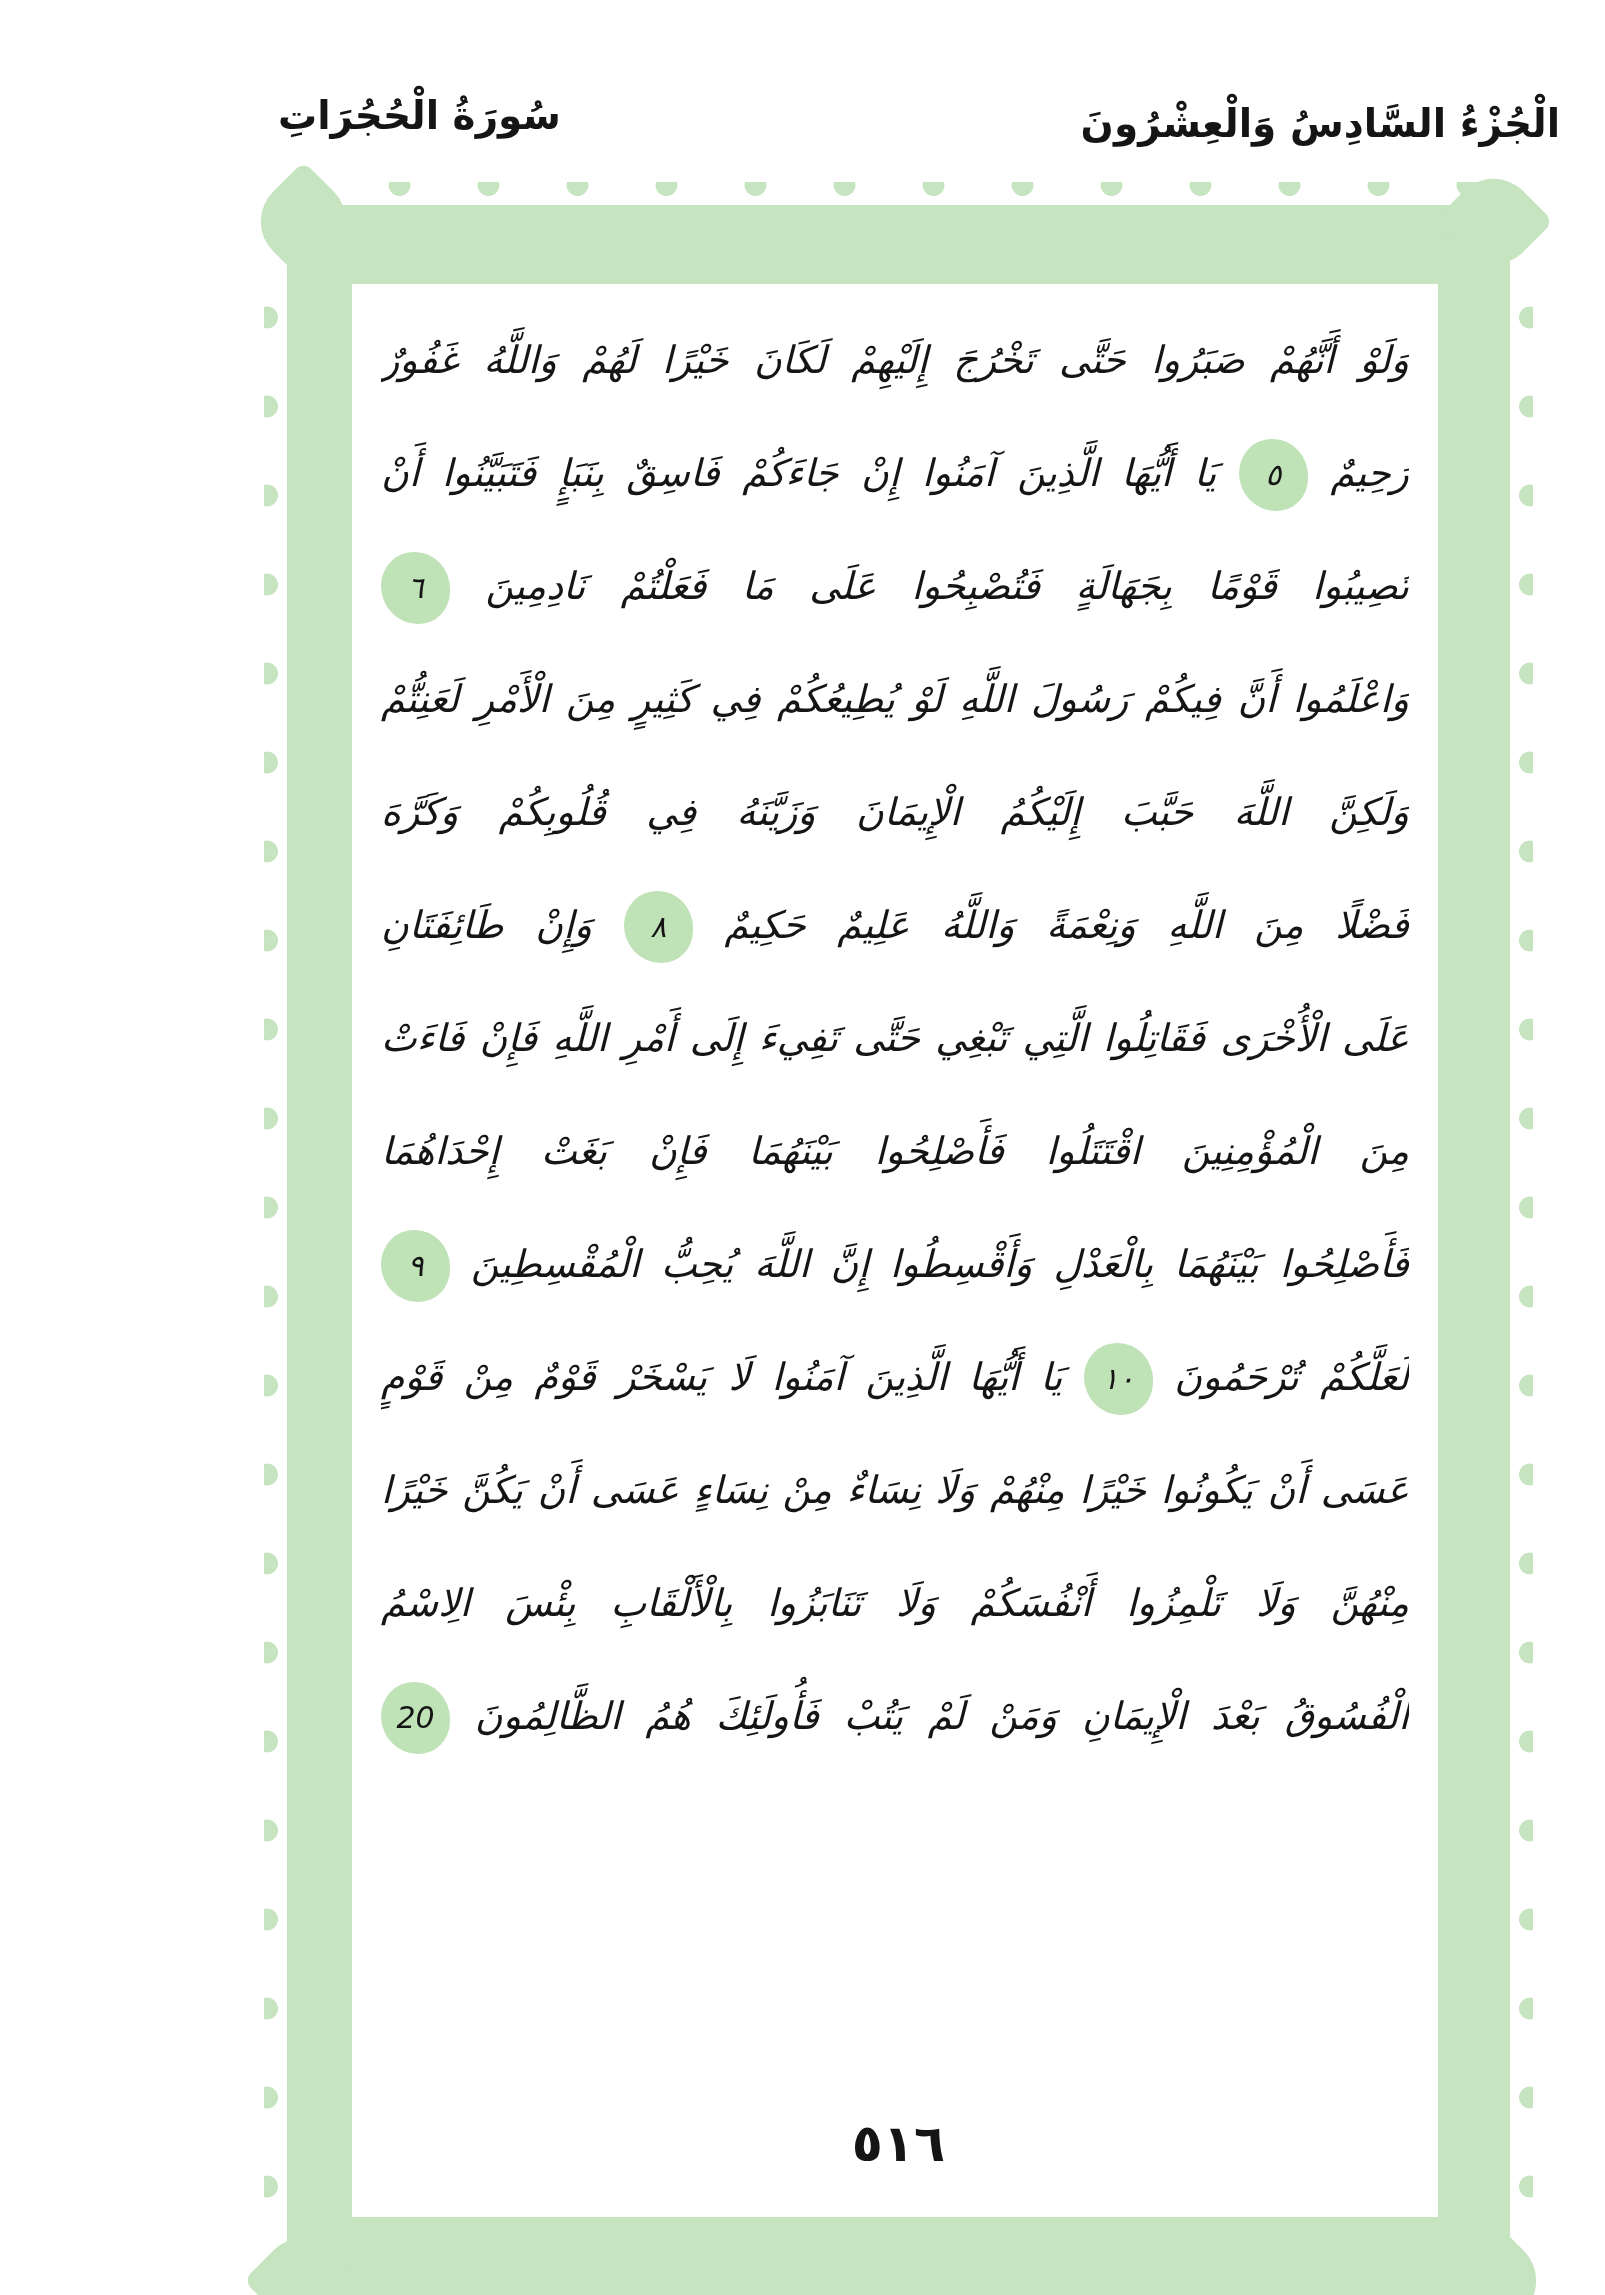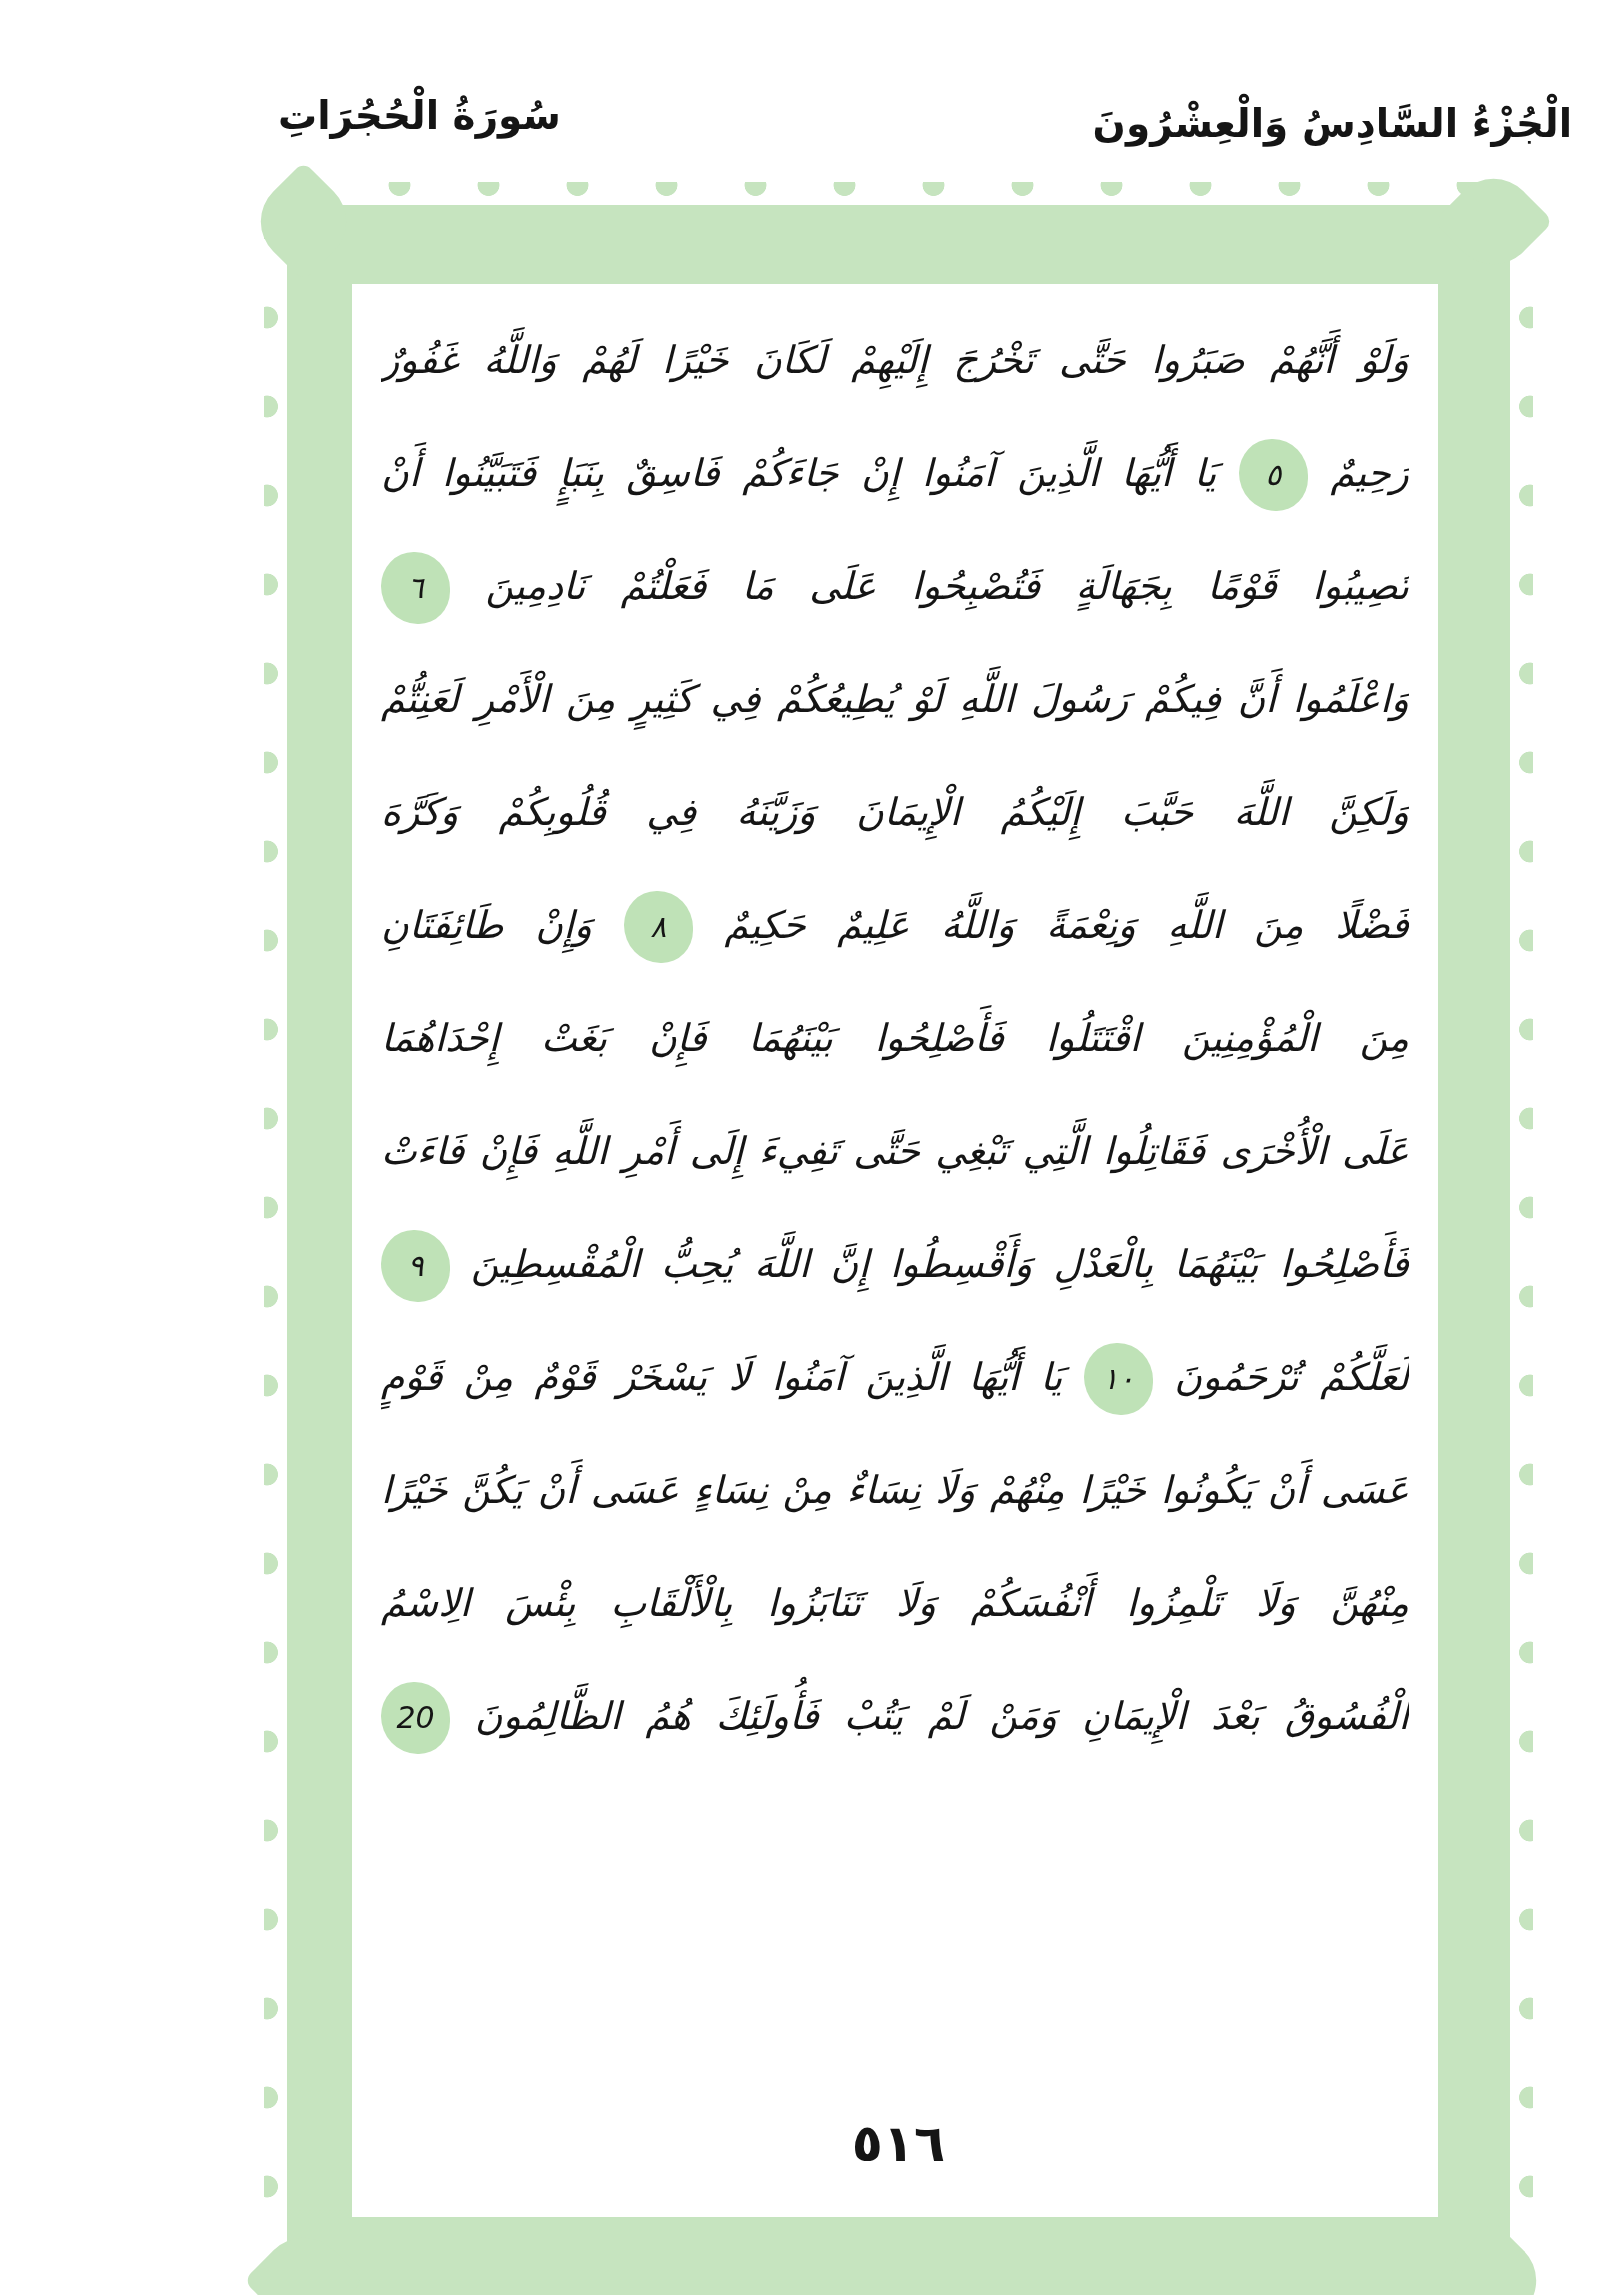--- a/index.html
+++ b/index.html
@@ -10,21 +10,21 @@
   *{margin:0;padding:0;box-sizing:border-box;}
   html,body{background:#ffffff;}
   body{
     width:1605px;height:2295px;
     position:relative;
     font-family:"DejaVu Sans",sans-serif;
     color:var(--ink);
     overflow:hidden;
   }
   .running-head{
-    position:absolute;top:72px;left:0;right:4px;height:128px;
+    position:absolute;top:72px;left:0;right:16px;height:128px;
   }
   .head-left{
     position:absolute;left:278px;top:21px;
     font-size:39px;font-weight:bold;color:var(--ink);
     direction:rtl;white-space:nowrap;
   }
   .head-right{
     position:absolute;right:29px;top:29px;
     font-size:39px;font-weight:bold;color:var(--ink);
     direction:rtl;white-space:nowrap;
@@ -140,22 +140,22 @@
   <div class="corner corner-bl"></div>
 
   <div class="inner">
     <div class="lines" id="lines-host">
         <div class="quran-line"><span class="ayah-text">وَلَوْ أَنَّهُمْ صَبَرُوا حَتَّى تَخْرُجَ إِلَيْهِمْ لَكَانَ خَيْرًا لَهُمْ وَاللَّهُ غَفُورٌ</span></div>
         <div class="quran-line"><span class="ayah-text">رَحِيمٌ</span> <span class="verse-marker">٥</span> <span class="ayah-text">يَا أَيُّهَا الَّذِينَ آمَنُوا إِنْ جَاءَكُمْ فَاسِقٌ بِنَبَإٍ فَتَبَيَّنُوا أَنْ</span></div>
         <div class="quran-line"><span class="ayah-text">تُصِيبُوا قَوْمًا بِجَهَالَةٍ فَتُصْبِحُوا عَلَى مَا فَعَلْتُمْ نَادِمِينَ</span> <span class="verse-marker">٦</span></div>
         <div class="quran-line"><span class="ayah-text">وَاعْلَمُوا أَنَّ فِيكُمْ رَسُولَ اللَّهِ لَوْ يُطِيعُكُمْ فِي كَثِيرٍ مِنَ الْأَمْرِ لَعَنِتُّمْ</span></div>
         <div class="quran-line"><span class="ayah-text">وَلَكِنَّ اللَّهَ حَبَّبَ إِلَيْكُمُ الْإِيمَانَ وَزَيَّنَهُ فِي قُلُوبِكُمْ وَكَرَّهَ</span></div>
         <div class="quran-line"><span class="ayah-text">فَضْلًا مِنَ اللَّهِ وَنِعْمَةً وَاللَّهُ عَلِيمٌ حَكِيمٌ</span> <span class="verse-marker">٨</span> <span class="ayah-text">وَإِنْ طَائِفَتَانِ</span></div>
+        <div class="quran-line"><span class="ayah-text">عَلَى الْأُخْرَى فَقَاتِلُوا الَّتِي تَبْغِي حَتَّى تَفِيءَ إِلَى أَمْرِ اللَّهِ فَإِنْ فَاءَتْ</span></div>
         <div class="quran-line"><span class="ayah-text">مِنَ الْمُؤْمِنِينَ اقْتَتَلُوا فَأَصْلِحُوا بَيْنَهُمَا فَإِنْ بَغَتْ إِحْدَاهُمَا</span></div>
-        <div class="quran-line"><span class="ayah-text">عَلَى الْأُخْرَى فَقَاتِلُوا الَّتِي تَبْغِي حَتَّى تَفِيءَ إِلَى أَمْرِ اللَّهِ فَإِنْ فَاءَتْ</span></div>
         <div class="quran-line"><span class="ayah-text">فَأَصْلِحُوا بَيْنَهُمَا بِالْعَدْلِ وَأَقْسِطُوا إِنَّ اللَّهَ يُحِبُّ الْمُقْسِطِينَ</span> <span class="verse-marker">٩</span></div>
         <div class="quran-line"><span class="ayah-text">لَعَلَّكُمْ تُرْحَمُونَ</span> <span class="verse-marker">١٠</span> <span class="ayah-text">يَا أَيُّهَا الَّذِينَ آمَنُوا لَا يَسْخَرْ قَوْمٌ مِنْ قَوْمٍ</span></div>
         <div class="quran-line"><span class="ayah-text">عَسَى أَنْ يَكُونُوا خَيْرًا مِنْهُمْ وَلَا نِسَاءٌ مِنْ نِسَاءٍ عَسَى أَنْ يَكُنَّ خَيْرًا</span></div>
         <div class="quran-line"><span class="ayah-text">مِنْهُنَّ وَلَا تَلْمِزُوا أَنْفُسَكُمْ وَلَا تَنَابَزُوا بِالْأَلْقَابِ بِئْسَ الِاسْمُ</span></div>
         <div class="quran-line"><span class="ayah-text">الْفُسُوقُ بَعْدَ الْإِيمَانِ وَمَنْ لَمْ يَتُبْ فَأُولَئِكَ هُمُ الظَّالِمُونَ</span> <span class="verse-marker">20</span></div>
       </div>
   </div>
 </div>
 
 <div class="page-number">٥١٦</div>

